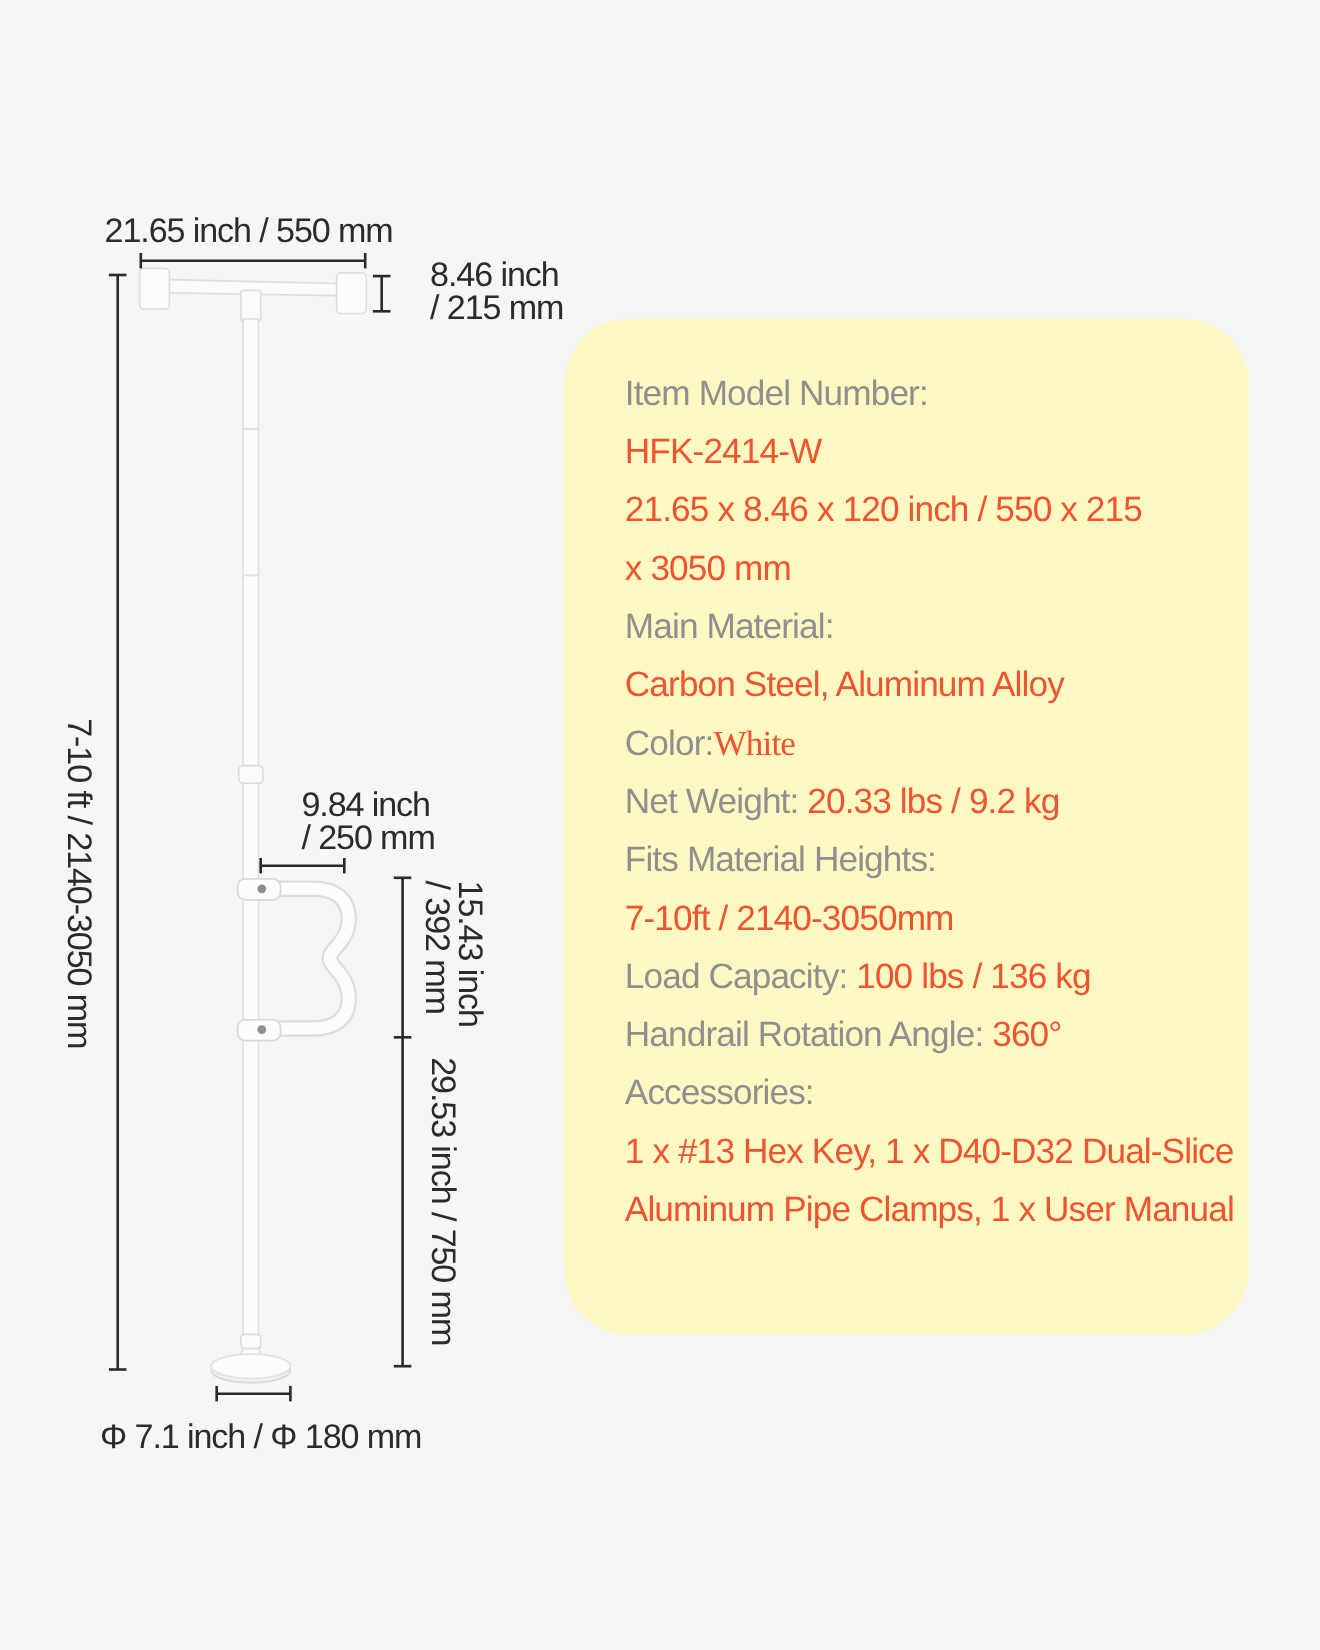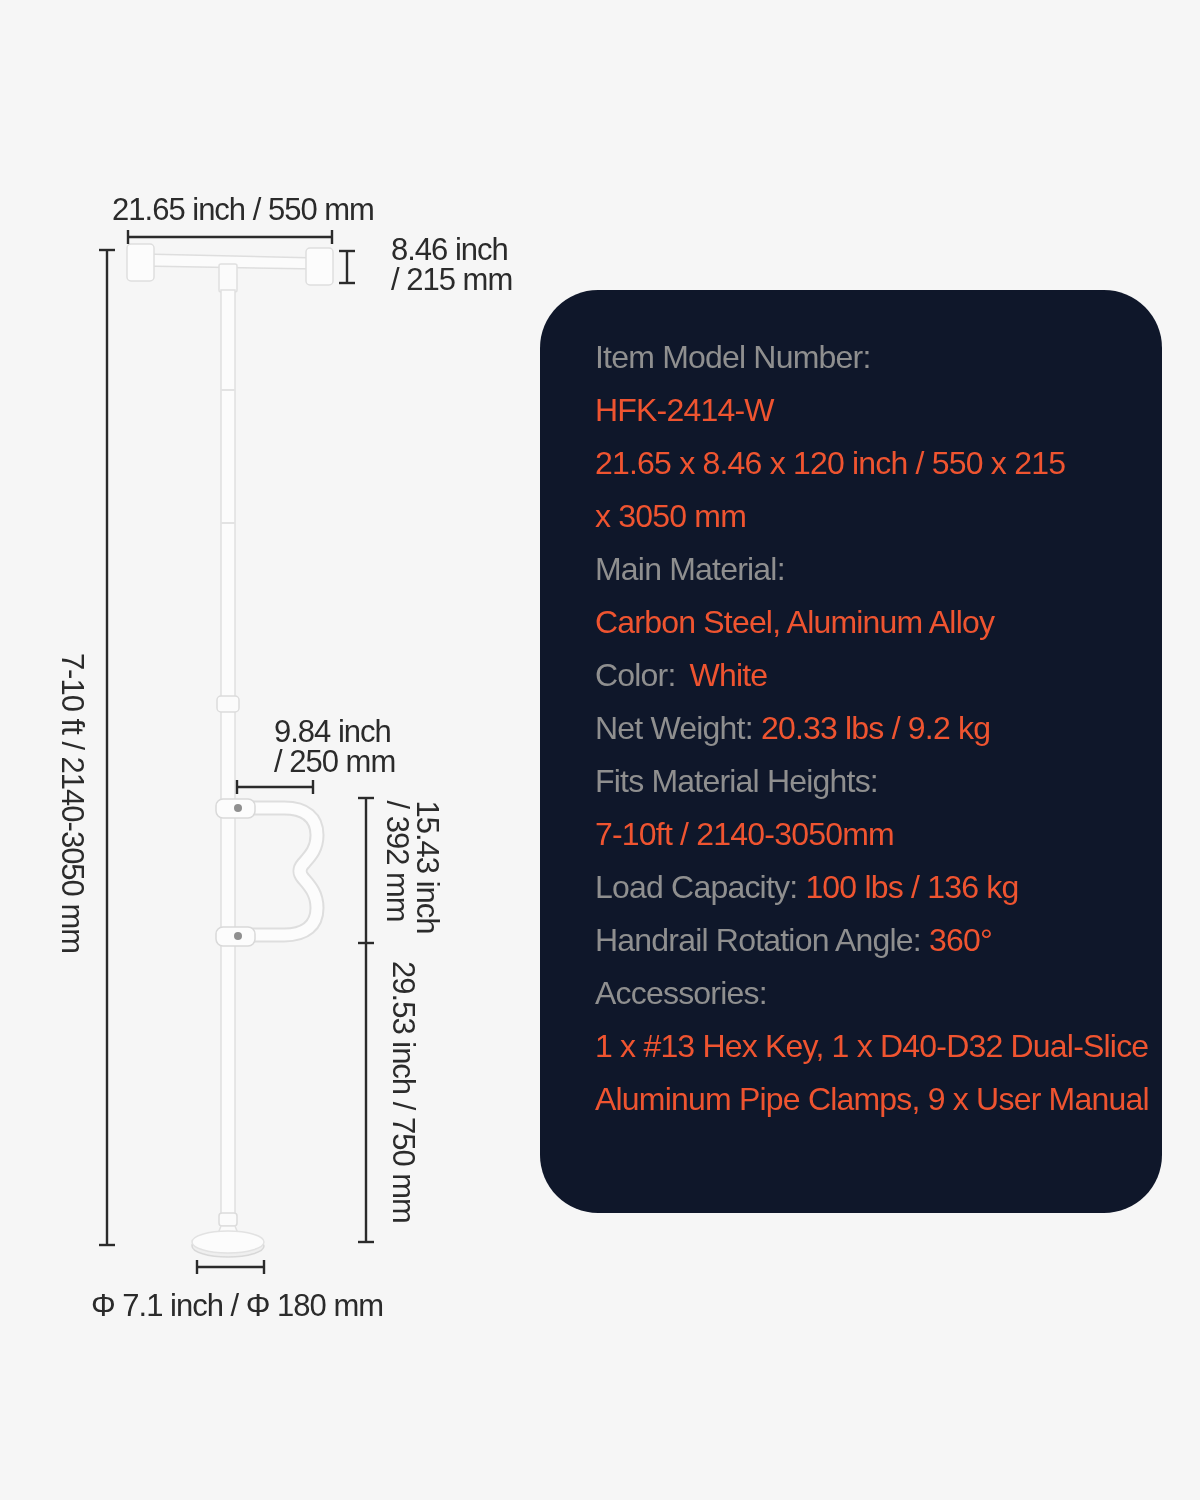--- a/index.html
+++ b/index.html
@@ -16,36 +16,36 @@
     color:#2b2b2b;
     font-size:31px;
     letter-spacing:-1px;
     line-height:30px;
     white-space:nowrap;
   }
   .center{transform:translate(-50%,-50%);}
   .rot{transform:translate(-50%,-50%) rotate(90deg);}
   .spec-panel{
     position:absolute;
-    left:540px;top:290px;
+    left:513px;top:290px;
     width:622px;height:923px;
-    background:#0f172a;
+    background:#fef9c3;
     border-radius:58px;
     box-sizing:border-box;
     padding:41px 30px 0 55px;
   }
   .spec-line{
     line-height:53px;
     font-size:32px;
     letter-spacing:-0.8px;
     white-space:nowrap;
   }
   .t-gray{color:#8f8f8f;}
   .t-orange{color:#ef5430;text-align:right;}
-  .gap{margin-left:14px;}
+  .gap{margin-left:0;font-family:Liberation Serif, serif;}
 </style>
 </head>
 <body>
 
 <div class="canvas">
 
   <svg width="1200" height="1500" viewBox="0 0 1200 1500">
 
     <g>
 
@@ -107,21 +107,21 @@
       </g>
 
       <g>
         <line x1="197" y1="1267" x2="264" y2="1267"></line>
         <line x1="197" y1="1260" x2="197" y2="1274"></line>
         <line x1="264" y1="1260" x2="264" y2="1274"></line>
       </g>
     </g>
   </svg>
 
-  <div class="dim-label center" style="left:243px;top:210px;text-align:right;">21.65 inch / 550 mm</div>
+  <div class="dim-label center" style="left:226px;top:210px;text-align:right;">21.65 inch / 550 mm</div>
 
   <div class="dim-label" style="left:391px;top:235px;">
     <div>8.46 inch</div>
     <div>/ 215 mm</div>
   </div>
 
   <div class="dim-label rot" style="left:72px;top:803px;">7-10 ft / 2140-3050 mm</div>
 
   <div class="dim-label" style="left:246px;top:717px;margin-left:28px;">
     <div>9.84 inch</div>
@@ -145,16 +145,16 @@
     <div class="spec-line"><span class="t-gray">Main Material:</span></div>
     <div class="spec-line"><span class="t-orange">Carbon Steel, Aluminum Alloy</span></div>
     <div class="spec-line"><span class="t-gray">Color:</span><span class="t-orange gap">White</span></div>
     <div class="spec-line"><span class="t-gray">Net Weight: </span><span class="t-orange">20.33 lbs / 9.2 kg</span></div>
     <div class="spec-line"><span class="t-gray">Fits Material Heights:</span></div>
     <div class="spec-line"><span class="t-orange">7-10ft / 2140-3050mm</span></div>
     <div class="spec-line"><span class="t-gray">Load Capacity: </span><span class="t-orange">100 lbs / 136 kg</span></div>
     <div class="spec-line"><span class="t-gray">Handrail Rotation Angle: </span><span class="t-orange">360°</span></div>
     <div class="spec-line"><span class="t-gray">Accessories:</span></div>
     <div class="spec-line"><span class="t-orange">1 x #13 Hex Key, 1 x D40-D32 Dual-Slice</span></div>
-    <div class="spec-line"><span class="t-orange">Aluminum Pipe Clamps, 9 x User Manual</span></div>
+    <div class="spec-line"><span class="t-orange">Aluminum Pipe Clamps, 1 x User Manual</span></div>
   </div>
 
 </div>
 
 </body></html>

